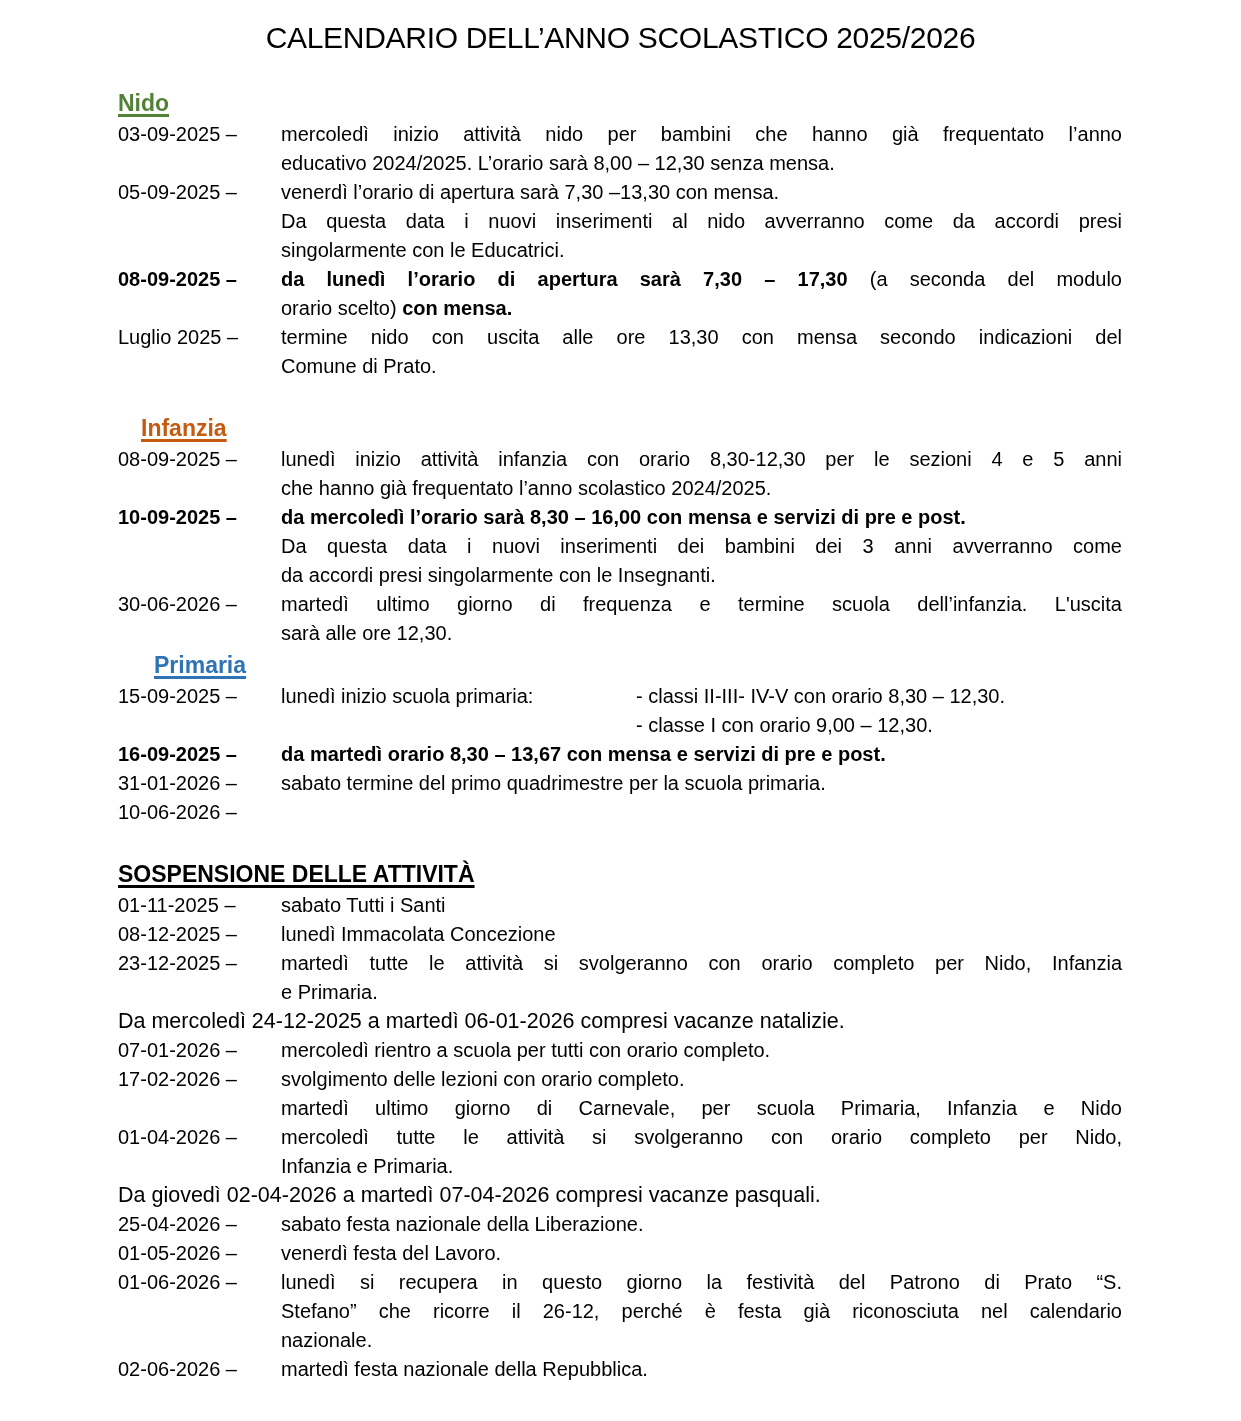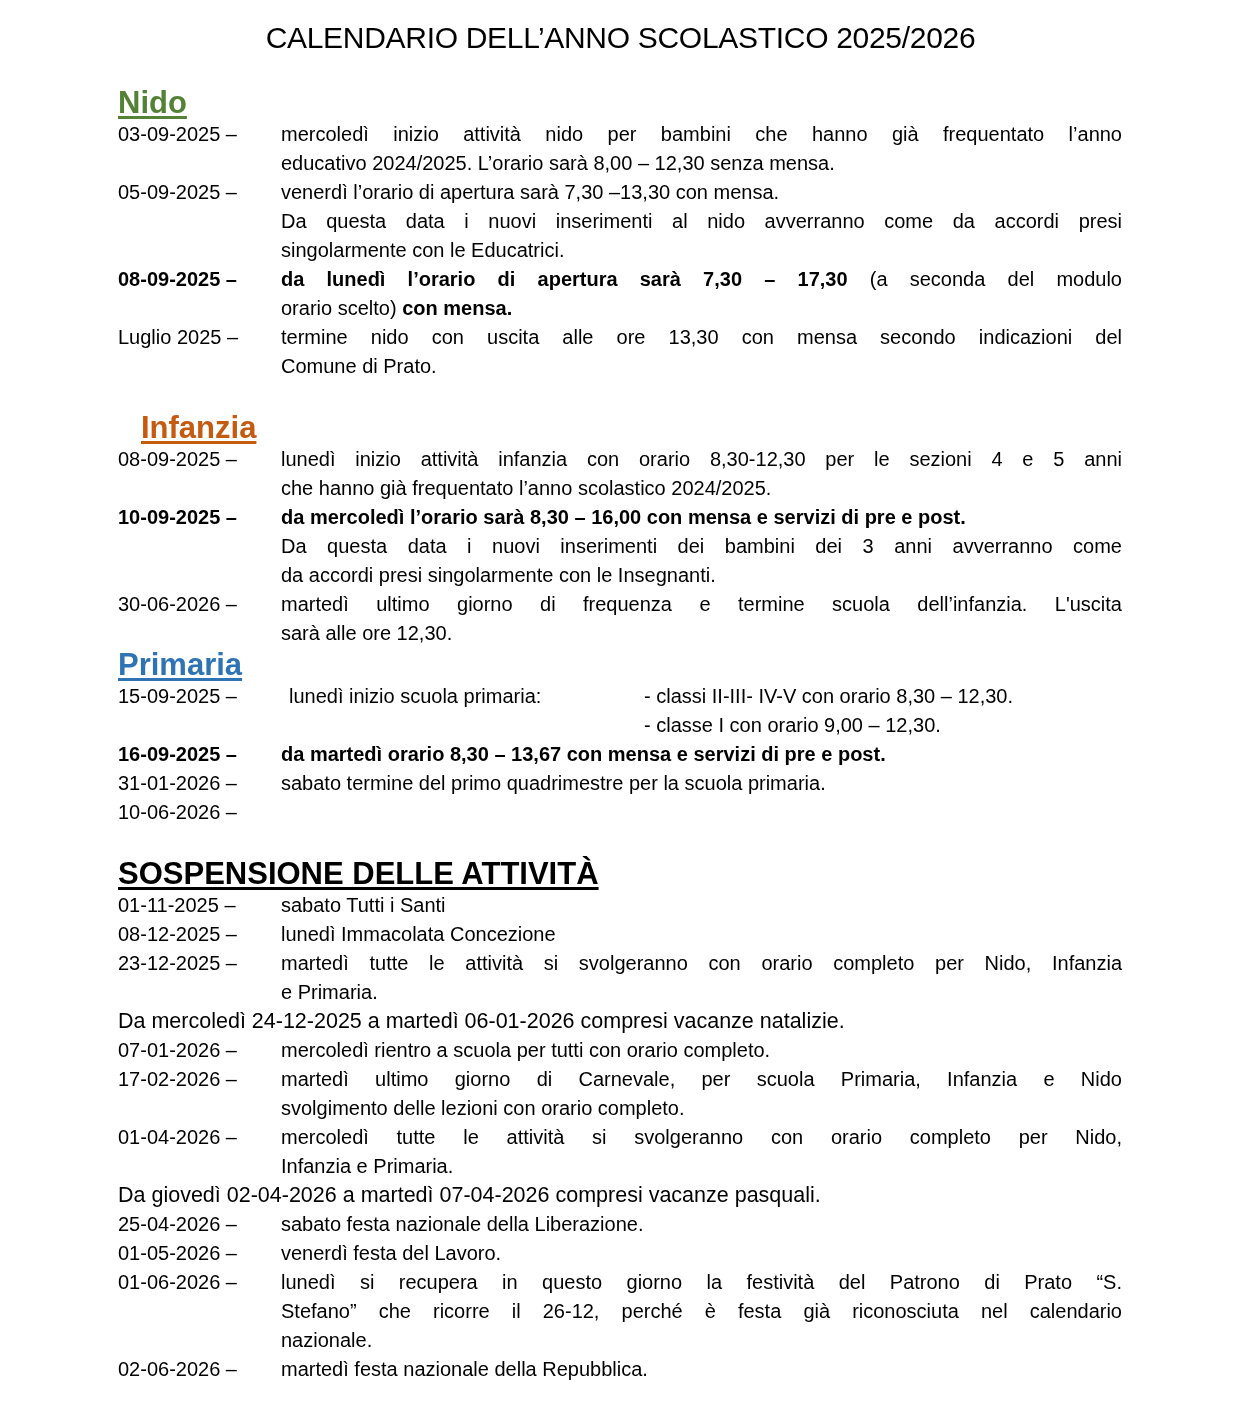--- a/index.html
+++ b/index.html
@@ -6,38 +6,38 @@
     body {
       width: 1241px; height: 1421px; position: relative; overflow: hidden;
       font-family: "Liberation Sans", sans-serif; color: #000;
     }
     .title {
       position: absolute; top: 18px; left: 0; width: 1241px; text-align: center;
       font-size: 30px; font-weight: normal; letter-spacing: -0.3px; line-height: 40px;
     }
     .doc { position: absolute; left: 118px; top: 86px; width: 1004px; }
     .sec-head {
-      font-size: 31px; font-weight: bold; text-decoration: underline;
+      font-size: 23px; font-weight: bold; text-decoration: underline;
       text-decoration-thickness: 3px; text-underline-offset: 3px;
       line-height: 34px; height: 34px;
     }
     .sec-nido { color: #538135; }
     .sec-infanzia { color: #c55a11; }
     .sec-primaria { color: #2e74b5; }
     .sec-sosp { color: #000; }
     .entry { display: flex; font-size: 20px; line-height: 29px; }
     .entry .date { width: 163px; flex: 0 0 163px; white-space: nowrap; }
     .entry .text { flex: 1; text-align: justify; text-align-last: left; }
     .entry.bold { font-weight: bold; }
     .line { display: block; text-align: justify; text-align-last: justify; }
     .line.last { text-align-last: left; }
     .b { font-weight: bold; }
     .full { font-size: 21.5px; line-height: 29px; }
     .gap { height: 30px; }
-    .prim-row { display: flex; margin-left: 8px; }
+    .prim-row { display: flex; }
     .prim-row .l { width: 355px; flex: 0 0 355px; }
     .prim-row .r { flex: 1; }
   </style>
 </head>
 <body>
 
 <div class="title">CALENDARIO DELL’ANNO SCOLASTICO 2025/2026</div>
 
 <div class="doc">
 
@@ -93,21 +93,21 @@
     </span>
   </div>
   <div class="entry">
     <span class="date">30-06-2026 –</span>
     <span class="text">
       <span class="line">martedì ultimo giorno di frequenza e termine scuola dell’infanzia. L'uscita</span>
       <span class="line last">sarà alle ore 12,30.</span>
     </span>
   </div>
 
-  <div class="sec-head sec-primaria" style="color: rgb(46, 116, 181);">Primaria</div>
+  <div class="sec-head sec-primaria" style="color: rgb(46, 116, 181); margin-left: 36px;">Primaria</div>
 
   <div class="entry">
     <span class="date">15-09-2025 –</span>
     <span class="text">
       <span class="prim-row">
         <span class="l">lunedì inizio scuola primaria:</span>
         <span class="r">- classi II-III- IV-V con orario 8,30 – 12,30.</span>
       </span>
       <span class="prim-row">
         <span class="l"></span>
@@ -157,22 +157,22 @@
   <div class="full">Da mercoledì 24-12-2025 a martedì 06-01-2026 compresi vacanze natalizie.</div>
   <div class="entry">
     <span class="date">07-01-2026 –</span>
     <span class="text">
         <span class="line last">mercoledì rientro a scuola per tutti con orario completo.</span>
       </span>
   </div>
   <div class="entry">
     <span class="date">17-02-2026 –</span>
     <span class="text">
+      <span class="line last">svolgimento delle lezioni con orario completo.</span>
       <span class="line">martedì ultimo giorno di Carnevale, per scuola Primaria, Infanzia e Nido</span>
-      <span class="line last">svolgimento delle lezioni con orario completo.</span>
     </span>
   </div>
   <div class="entry">
     <span class="date">01-04-2026 –</span>
     <span class="text">
       <span class="line">mercoledì tutte le attività si svolgeranno con orario completo per Nido,</span>
       <span class="line last">Infanzia e Primaria.</span>
     </span>
   </div>
   <div class="full">Da giovedì 02-04-2026 a martedì 07-04-2026 compresi vacanze pasquali.</div>

